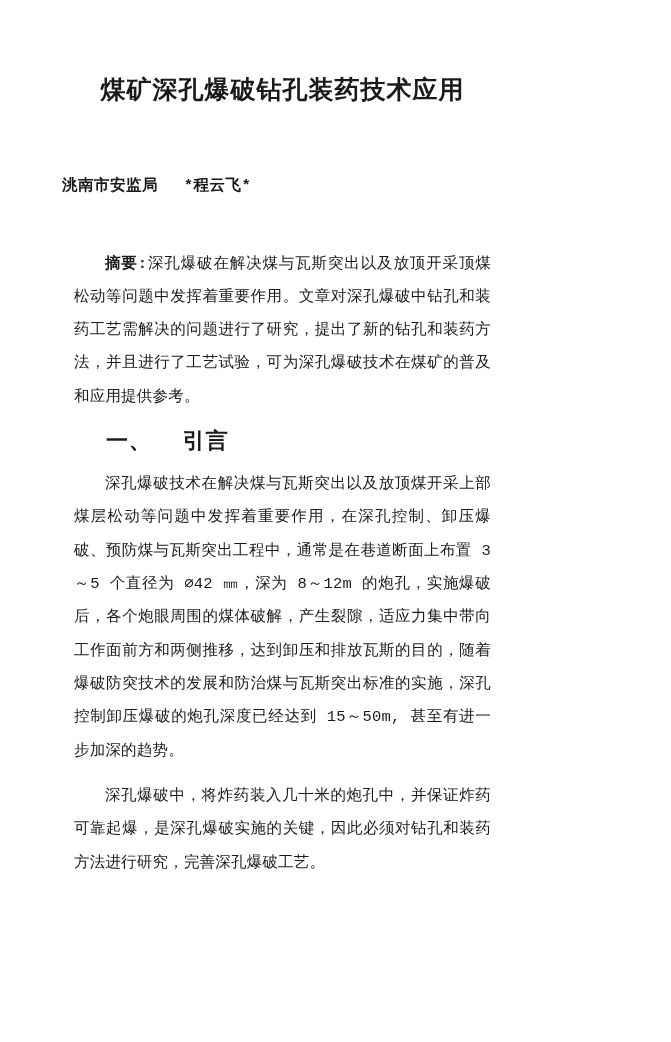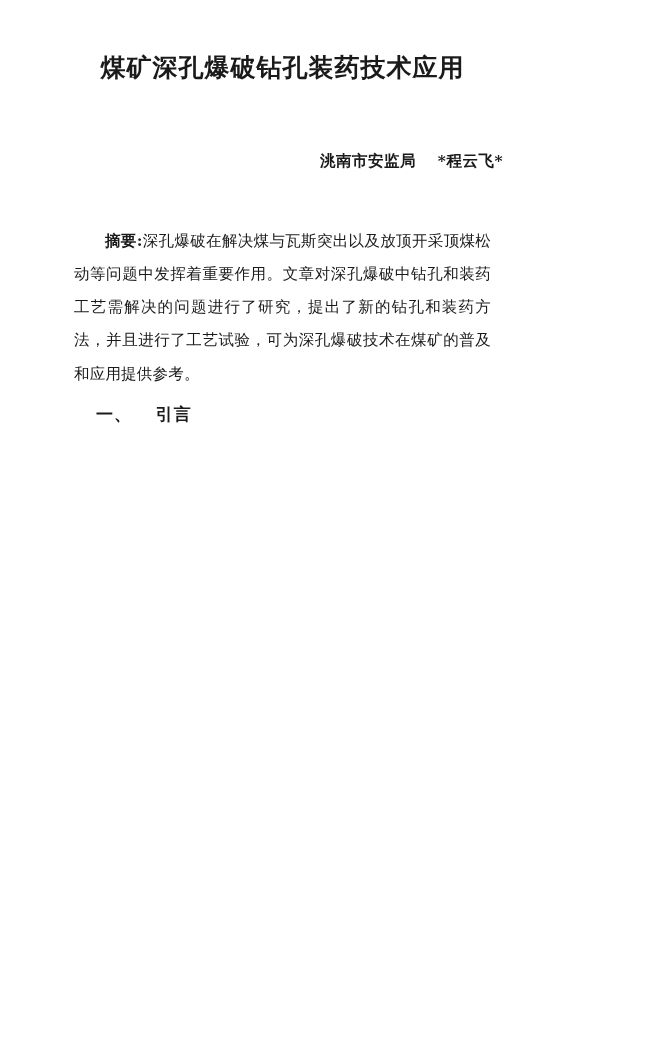--- a/index.html
+++ b/index.html
@@ -12,32 +12,33 @@
     background: #ffffff;
     font-family: "DejaVu Serif", "Liberation Serif", serif;
     color: #1a1a1a;
     overflow: hidden;
   }
   .page {
     position: relative;
     width: 565px;
     height: 1042px;
     box-sizing: border-box;
-    padding: 38px 62px 0 62px;
+    padding: 62px 62px 0 62px;
+    font-family: Liberation Mono, monospace;
   }
   .doc-title {
     font-size: 25px;
     font-weight: bold;
     text-align: center;
     letter-spacing: 1px;
     margin: 14px 0 0 0;
     line-height: 1.3;
   }
   .byline {
-    text-align: right;
+    text-align: left;
     font-size: 15.5px;
     font-weight: bold;
     margin: 66px 0 0 0;
     letter-spacing: 0.5px;
   }
   .byline .affil {
     margin-right: 16px;
   }
   .abstract-block {
     margin-top: 52px;
@@ -51,21 +52,21 @@
     text-indent: 2em;
     letter-spacing: 0.2px;
   }
   .lead {
     font-weight: bold;
   }
   .keywords {
     margin-top: 6px;
   }
   .section-head {
-    font-size: 17px;
+    font-size: 22px;
     font-weight: bold;
     margin: 10px 0 0 0;
     text-indent: 2em;
     letter-spacing: 1px;
   }
   .section-head .num-gap {
     display: inline-block;
     width: 1.4em;
   }
   .para-gap {
@@ -91,15 +92,17 @@
     <p class="body">
       <span class="lead">摘要:</span><span>深孔爆破在解决煤与瓦斯突出以及放顶开采顶煤松动等问题中发挥着重要作用。文章对深孔爆破中钻孔和装药工艺需解决的问题进行了研究，提出了新的钻孔和装药方法，并且进行了工艺试验，可为深孔爆破技术在煤矿的普及和应用提供参考。</span>
     </p>
   </div>
 
 
   <h2 class="section-head">
     <span>一、</span><span class="num-gap"></span><span>引言</span>
   </h2>
 
+  <p class="body para-gap">深孔爆破技术在解决煤与瓦斯突出以及放顶煤开采上部煤层松动等问题中发挥着重要作用，在深孔控制、卸压爆破、预防煤与瓦斯突出工程中，通常是在巷道断面上布置 3～5 个直径为 ⌀42 ㎜，深为 8～12m 的炮孔，实施爆破后，各个炮眼周围的煤体破解，产生裂隙，适应力集中带向工作面前方和两侧推移，达到卸压和排放瓦斯的目的，随着爆破防突技术的发展和防治煤与瓦斯突出标准的实施，深孔控制卸压爆破的炮孔深度已经达到 15～50m, 甚至有进一步加深的趋势。</p>
 
+  <p class="body para-gap2">深孔爆破中，将炸药装入几十米的炮孔中，并保证炸药可靠起爆，是深孔爆破实施的关键，因此必须对钻孔和装药方法进行研究，完善深孔爆破工艺。</p>
 
 </div>
 
 </body></html>

